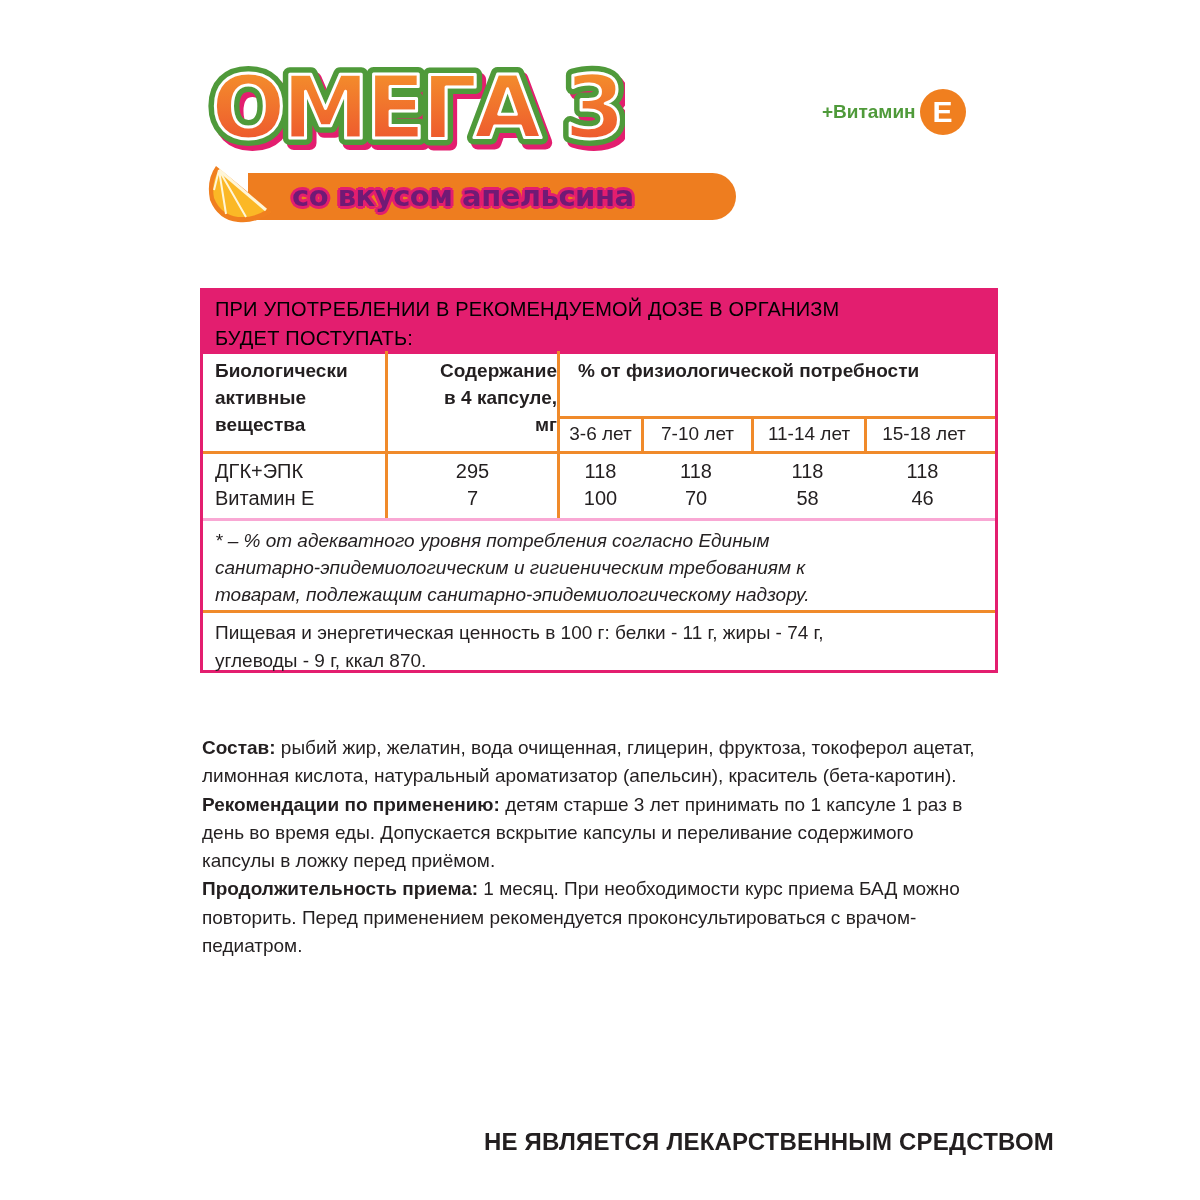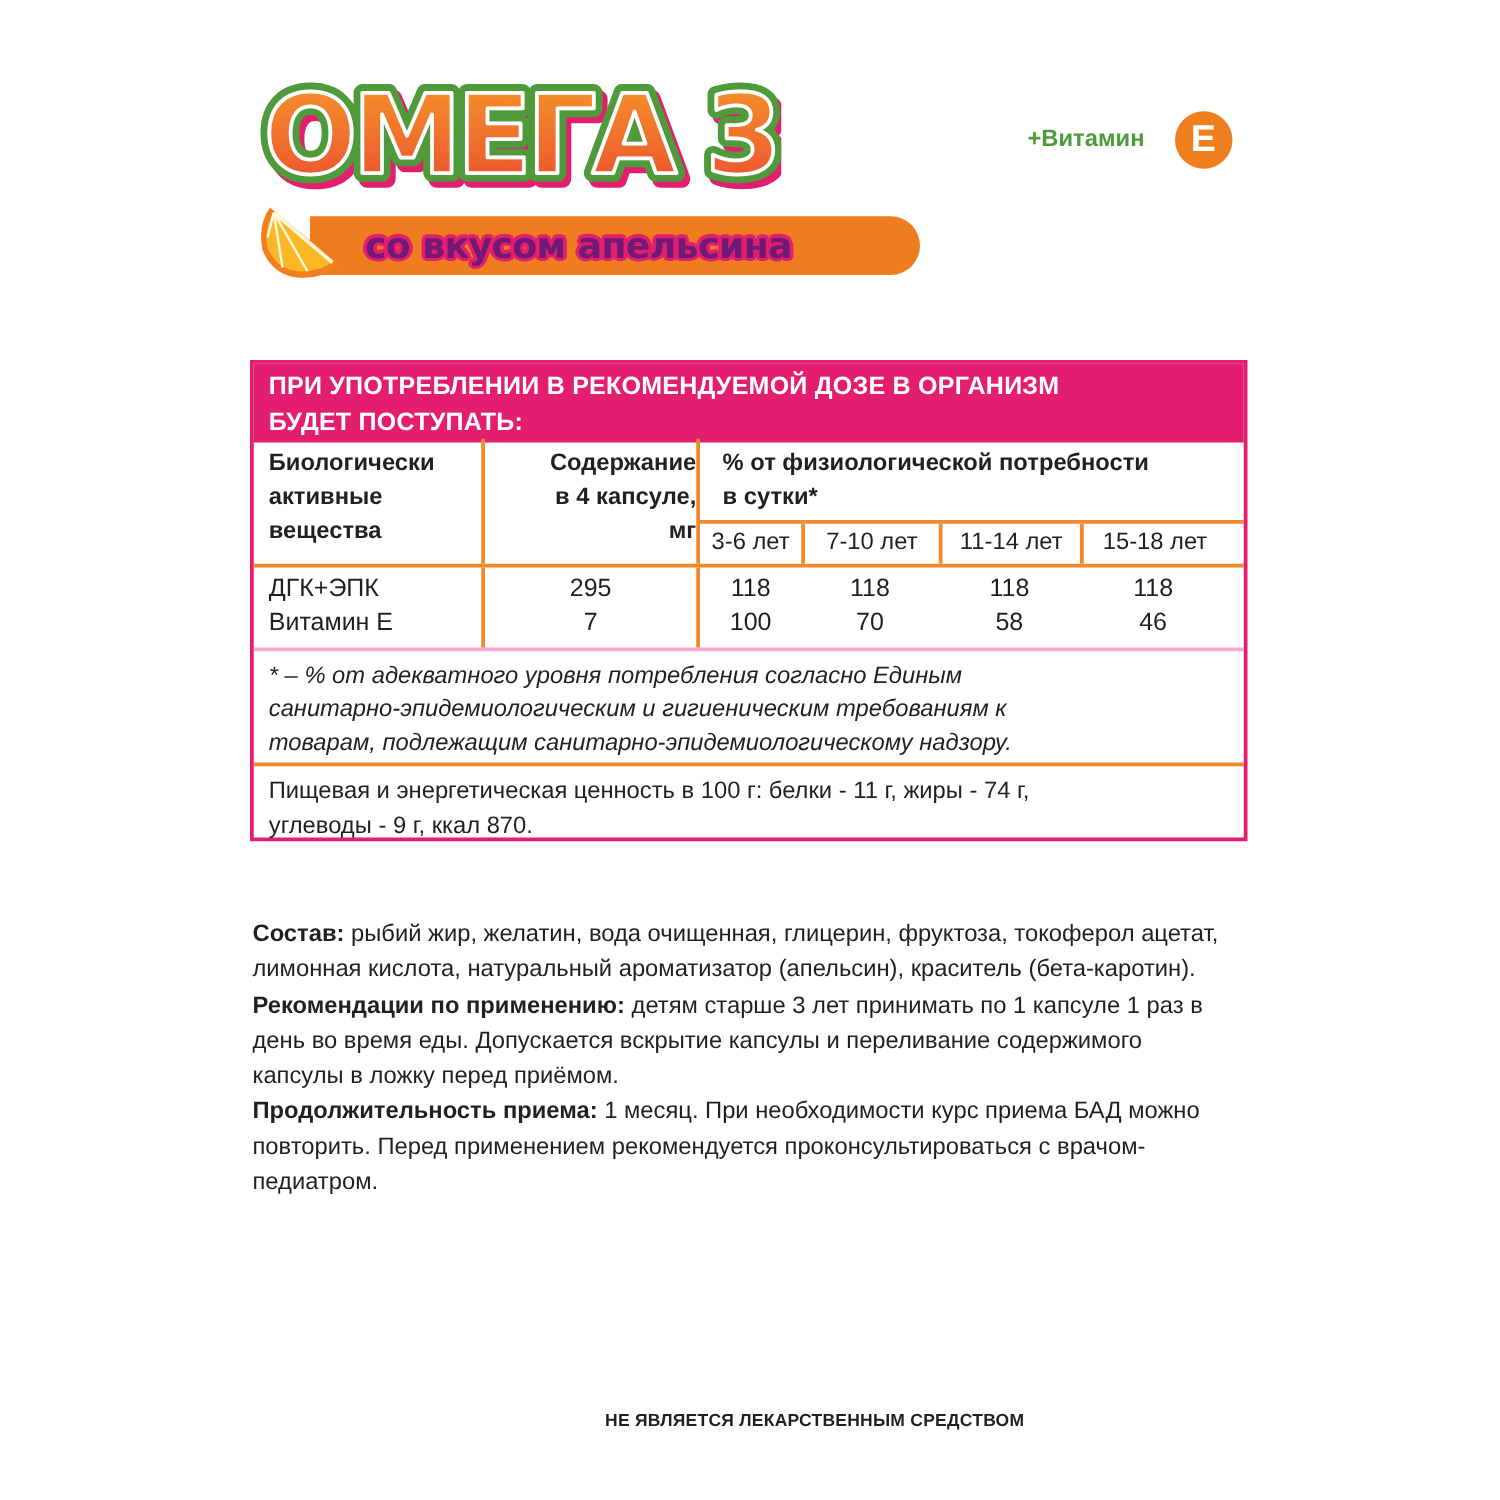--- a/index.html
+++ b/index.html
@@ -2,39 +2,39 @@
 <html><head>
 <meta charset="utf-8">
 <style>
   html, body { margin:0; padding:0; background:#ffffff; }
   body { width:1200px; height:1200px; position:relative; overflow:hidden;
          font-family:"Liberation Sans", sans-serif; color:#231f20; }
 
   
   .logo-title { position:absolute; left:205px; top:52px; width:420px; height:100px; }
   .logo-title svg { display:block; }
-  .vitamin-badge { position:absolute; left:822px; top:88px; height:48px; display:flex; align-items:center; gap:24px; }
+  .vitamin-badge { position:absolute; left:822px; top:88px; height:48px; display:flex; align-items:center; gap:4px; }
   .vitamin-label { color:#4f9a3a; font-weight:bold; font-size:19px; }
   .vitamin-circle { width:46px; height:46px; border-radius:50%; background:#f07f1f; color:#fff;
                     display:flex; align-items:center; justify-content:center; font-weight:bold; font-size:30px; }
 
   .flavor-banner { position:absolute; left:204px; top:160px; width:534px; height:65px; }
   .flavor-bar { position:absolute; left:44px; top:13px; width:488px; height:47px; background:#ee7d1f;
                 border-radius:0 24px 24px 0; }
   .flavor-text { position:absolute; left:88px; top:12px; height:48px; display:flex; align-items:center;
                  font-family:"DejaVu Sans", sans-serif; font-weight:bold; font-size:29px; color:#701a75;
                  letter-spacing:-0.5px;
                  text-shadow: 0 0 0 #e31e6f, 2px 2px 0 #e31e6f, -2px -2px 0 #e31e6f, 2px -2px 0 #e31e6f, -2px 2px 0 #e31e6f,
                               0 3px 0 #e31e6f, 3px 0 0 #e31e6f, 0 -3px 0 #e31e6f, -3px 0 0 #e31e6f; }
   .orange-slice { position:absolute; left:0; top:0; }
 
   
   .info-table { position:absolute; left:200px; top:288px; width:798px; height:385px;
                 border:3px solid #e31e6f; box-sizing:border-box; }
-  .tbl-header { background:#e31e6f; color:#ffffff; font-weight:bold; font-size:20px; line-height:29px;
+  .tbl-header { background:#e31e6f; color:#000000; font-weight:normal; font-size:20px; line-height:29px;
                 padding:4px 10px 2px 12px; height:63px; box-sizing:border-box; letter-spacing:0.2px; }
   .grid { position:absolute; left:0; top:60px; width:792px; }
   .row-head { position:relative; height:100px; border-bottom:3px solid #f08a2a; }
   .col { position:absolute; top:0; height:100%; box-sizing:border-box; }
   .c1 { left:0; width:185px; border-right:3px solid #f08a2a; }
   .c2 { left:185px; width:172px; border-right:3px solid #f08a2a; }
   .c3 { left:357px; width:435px; }
   .head-text { font-weight:bold; font-size:19px; line-height:27px; padding:6px 0 0 12px; }
   .c2 .head-text { padding-left:15px;text-align:right; }
   .c3 .head-text { padding-left:18px; }
@@ -52,21 +52,21 @@
 
   .footnote { font-style:italic; font-size:19px; line-height:27px; padding:6px 12px 4px 12px;
               border-bottom:3px solid #f08a2a; height:92px; box-sizing:border-box; }
   .nutrition { font-size:19px; line-height:28px; padding:6px 12px 0 12px; }
 
   
   .composition { position:absolute; left:202px; top:734px; width:780px; font-size:19px; line-height:28.3px; }
   .composition p { margin:0; }
   .composition b { font-weight:bold; }
 
-  .disclaimer { position:absolute; left:484px; top:1128px; font-weight:bold; font-size:14px; letter-spacing:0.2px; }
+  .disclaimer { position:absolute; left:484px; top:1128px; font-weight:bold; font-size:24px; letter-spacing:0.2px; }
 </style>
 </head>
 <body>
 
 <div class="logo-title">
   <svg width="420" height="100" viewBox="0 0 420 100">
     <defs>
       <linearGradient id="og" x1="0" y1="0" x2="0" y2="1">
         <stop offset="0" stop-color="#f59a2b"></stop>
         <stop offset="1" stop-color="#ec4b2f"></stop>
@@ -112,21 +112,20 @@
       <div class="col c2">
         <div class="head-text">
           <div>Содержание</div>
           <div>в 4 капсуле,</div>
           <div>мг</div>
         </div>
       </div>
       <div class="col c3">
         <div class="head-text">
           <div>% от физиологической потребности</div>
-          <div>в сутки*</div>
         </div>
         <div class="age-row">
           <div class="age a1">3-6 лет</div>
           <div class="age a2">7-10 лет</div>
           <div class="age a3">11-14 лет</div>
           <div class="age a4">15-18 лет</div>
         </div>
       </div>
     </div>
 

